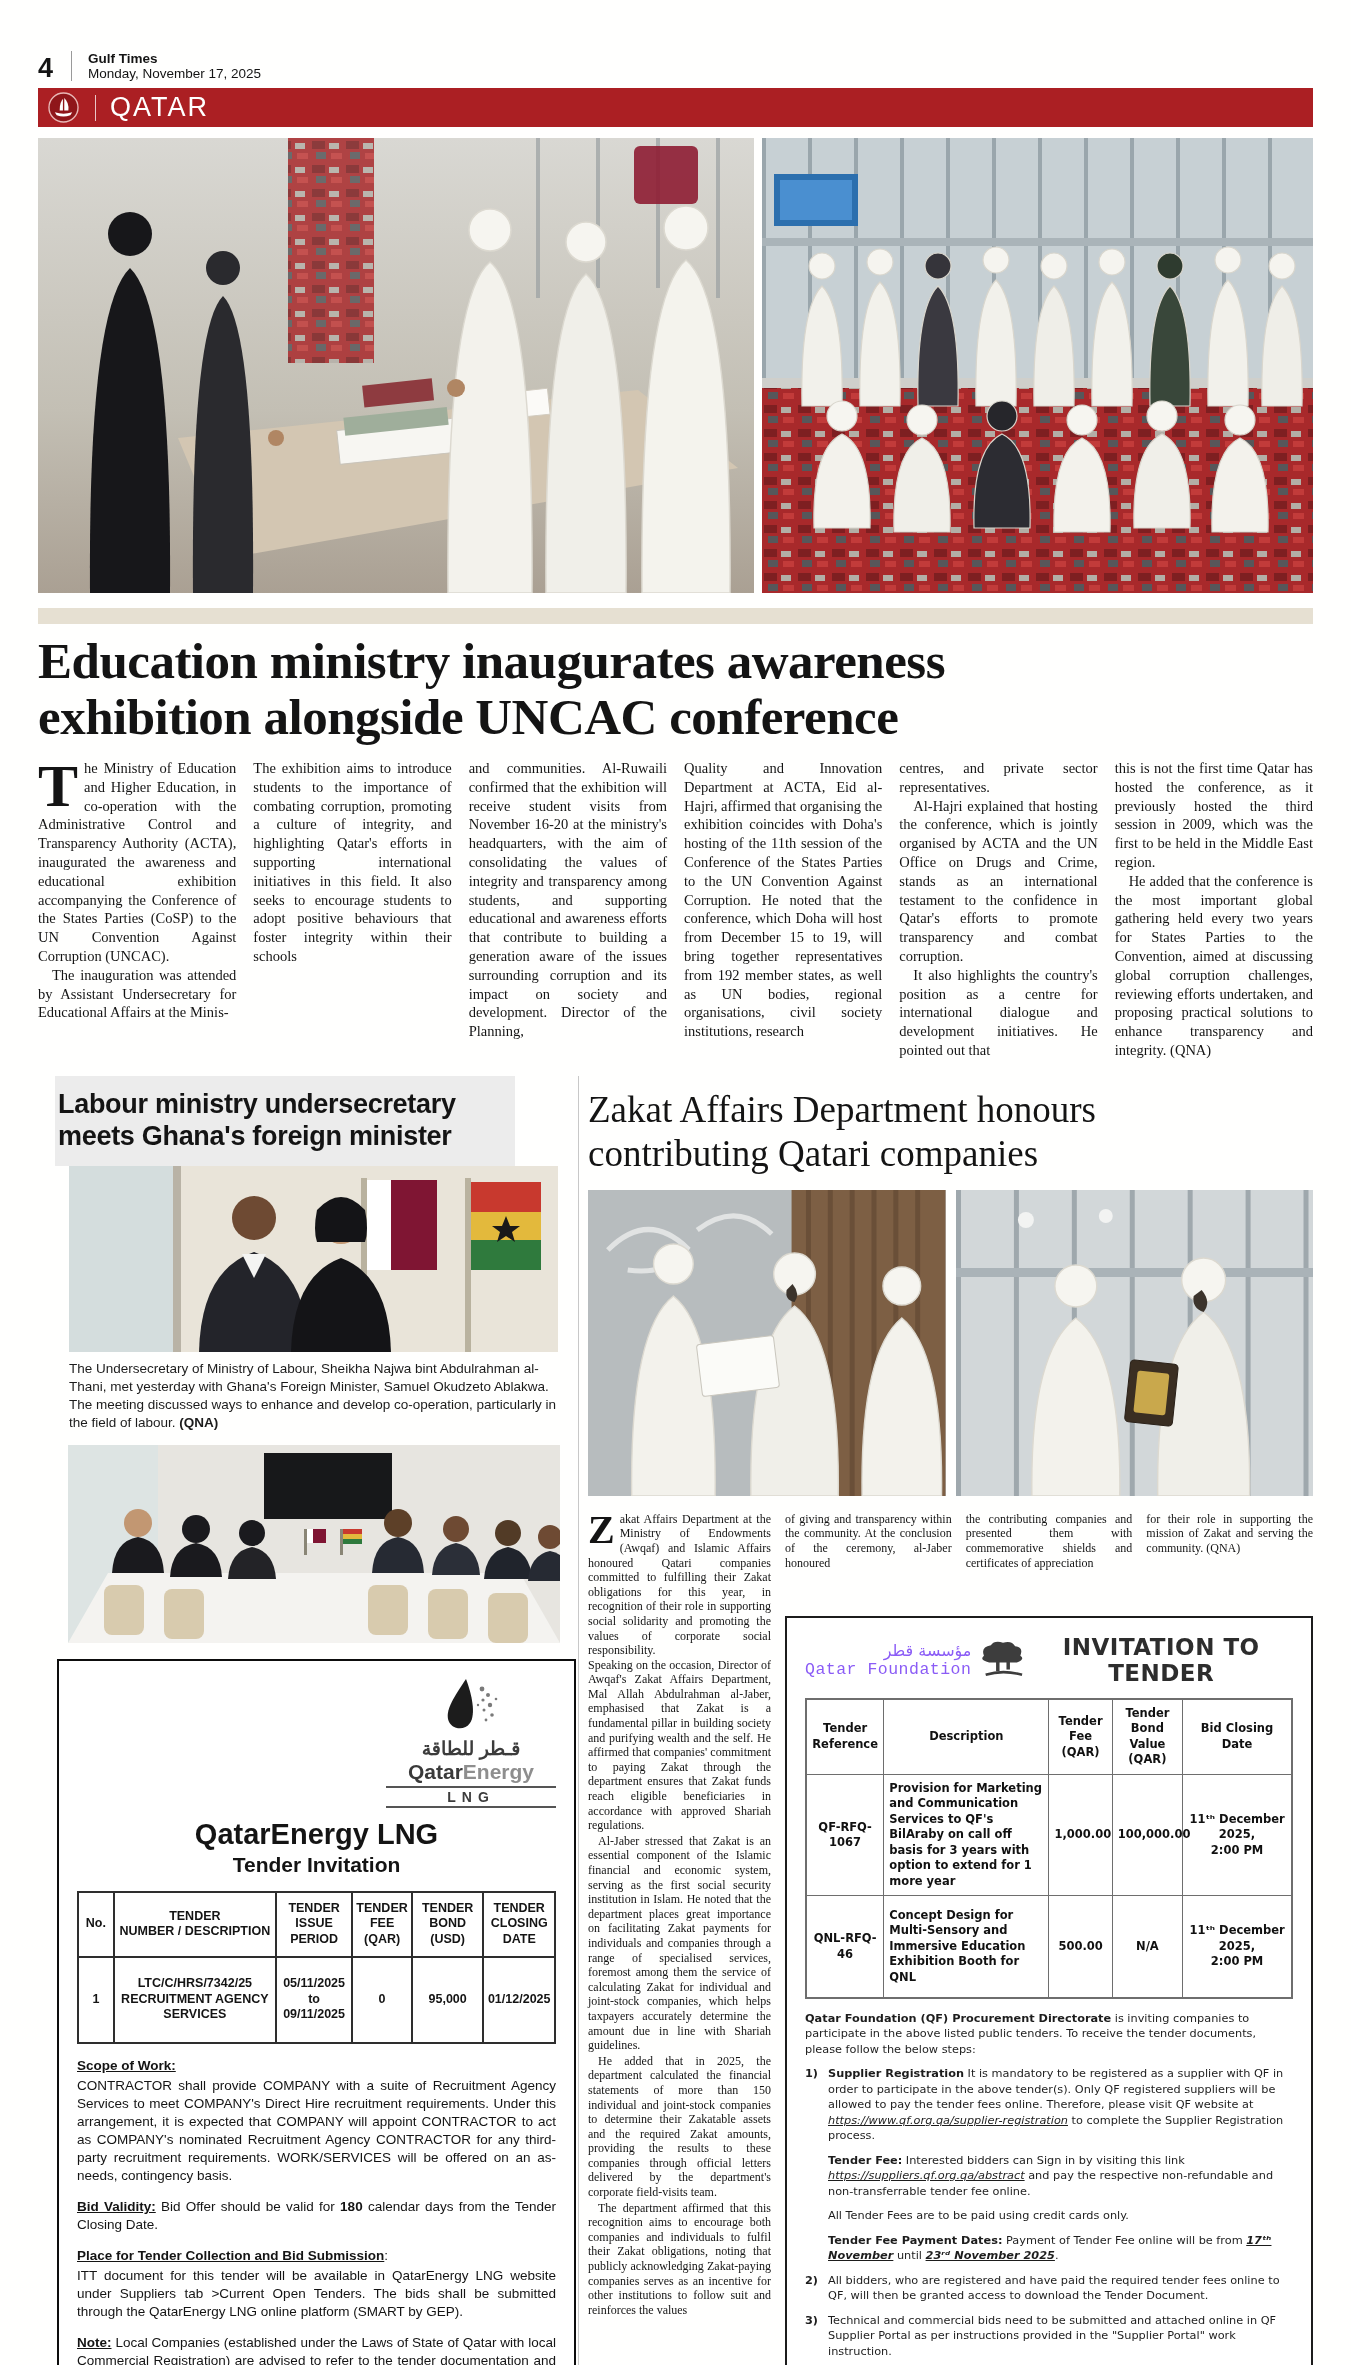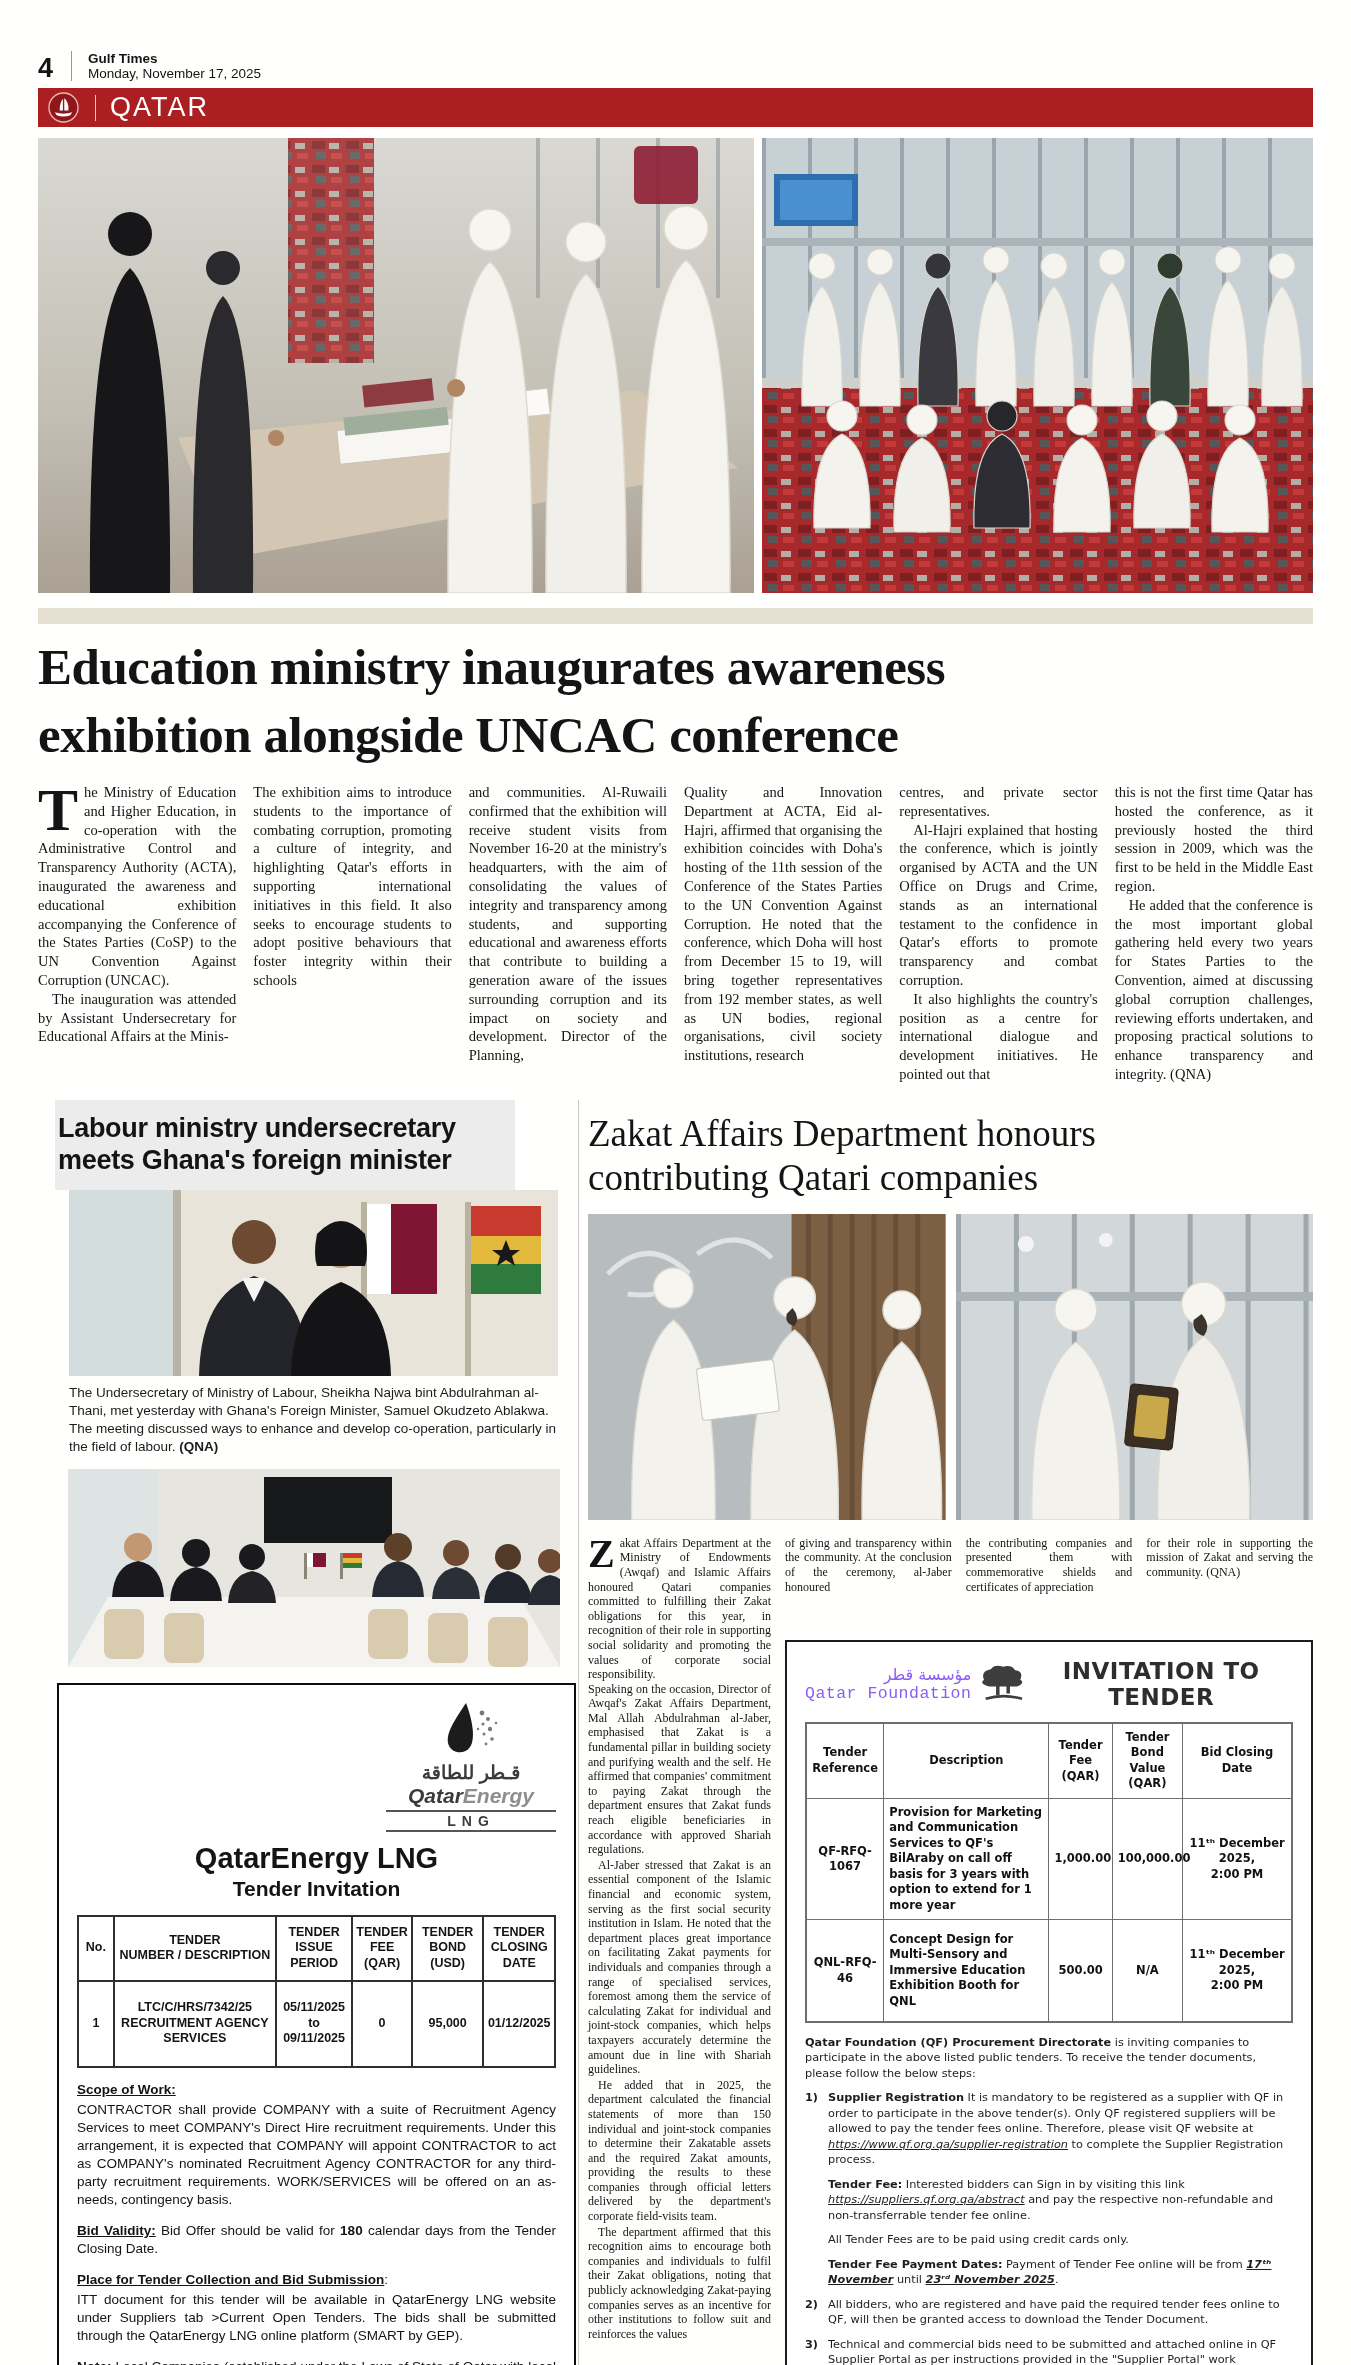--- a/index.html
+++ b/index.html
@@ -23,21 +23,21 @@
   
   .photos { margin-top:11px; display:flex; gap:8px; height:455px; }
   .ph { overflow:hidden; background:#cfcfcb; }
   .ph svg { display:block; width:100%; height:100%; }
   .ph-left { width:716px; }
   .ph-right { flex:1; }
 
   .beige { margin-top:15px; height:16px; background:#e6e0d2; }
 
   
-  .lead-h { margin-top:9px; font-family:"Liberation Serif",serif; font-weight:bold; font-size:51px; line-height:68px; white-space:pre-line; letter-spacing:-0.5px; }
+  .lead-h { margin-top:9px; font-family:"Liberation Serif",serif; font-weight:bold; font-size:51px; line-height:56px; white-space:pre-line; letter-spacing:-0.5px; }
   .lead-body { margin-top:14px; display:flex; gap:17px; }
   .lead-body .col { flex:1; font-family:"Liberation Serif",serif; font-size:14.5px; line-height:18.8px; text-align:justify; }
   .lead-body .col p + p { text-indent:14px; }
   .dropcap { float:left; font-weight:bold; font-size:60px; line-height:46px; padding:4px 6px 0 0; font-family:"Liberation Serif",serif; }
 
   
   .bottom { margin-top:16px; display:flex; }
   .b-left { width:540px; flex:none; }
   .b-right { flex:1; border-left:1px solid #c8c8c8; padding-left:9px; margin-left:0; }
 
@@ -47,21 +47,21 @@
   .lab-ph1 { margin-left:31px; width:489px; height:186px; }
   .lab-cap { margin:8px 0 0 31px; width:489px; font-size:13.5px; line-height:18px; color:#1c1c1c; }
   .lab-cap b { font-weight:bold; }
   .lab-ph2 { margin:13px 0 0 30px; width:492px; height:198px; }
 
   
   .qe-ad { margin:16px 0 0 19px; width:519px; border:2px solid #0d0d0d; background:#fff; padding:14px 18px 16px 18px; font-family:"Liberation Sans",sans-serif; }
   .qe-logo { width:170px; margin-left:auto; text-align:center; }
   .qe-drop { height:60px; }
   .qe-ar { font-size:19px; font-weight:bold; color:#3c3c3c; direction:rtl; line-height:1.1; }
-  .qe-name { font-size:21px; font-weight:bold; line-height:1.1;font-style:italic; }
+  .qe-name { font-size:21px; font-weight:bold; line-height:1.1; }
   .qe-name .q1 { color:#3a3a3a; } .qe-name .q2 { color:#8e8e8e; }
   .qe-lng { margin-top:3px; border-top:2px solid #555; border-bottom:2px solid #555; font-size:14px; letter-spacing:6px; font-weight:bold; color:#3c3c3c; padding:1px 0; }
   .qe-title { text-align:center; font-size:29px; font-weight:bold; margin-top:10px; }
   .qe-sub { text-align:center; font-size:21px; font-weight:bold; margin-top:2px; margin-bottom:14px; }
   .qe-table { width:100%; border-collapse:collapse; table-layout:fixed; }
   .qe-table th,.qe-table td { border:2px solid #2e2e2e; font-weight:bold; font-size:12.5px; line-height:1.25; text-align:center; vertical-align:middle; white-space:pre-line; padding:8px 3px; }
   .qe-table th:nth-child(1){width:7.5%} .qe-table th:nth-child(2){width:34%}
   .qe-table th:nth-child(3){width:16%} .qe-table th:nth-child(4){width:12.5%}
   .qe-table th:nth-child(5){width:15%} .qe-table th:nth-child(6){width:15%}
   .qe-table td { height:86px; }

